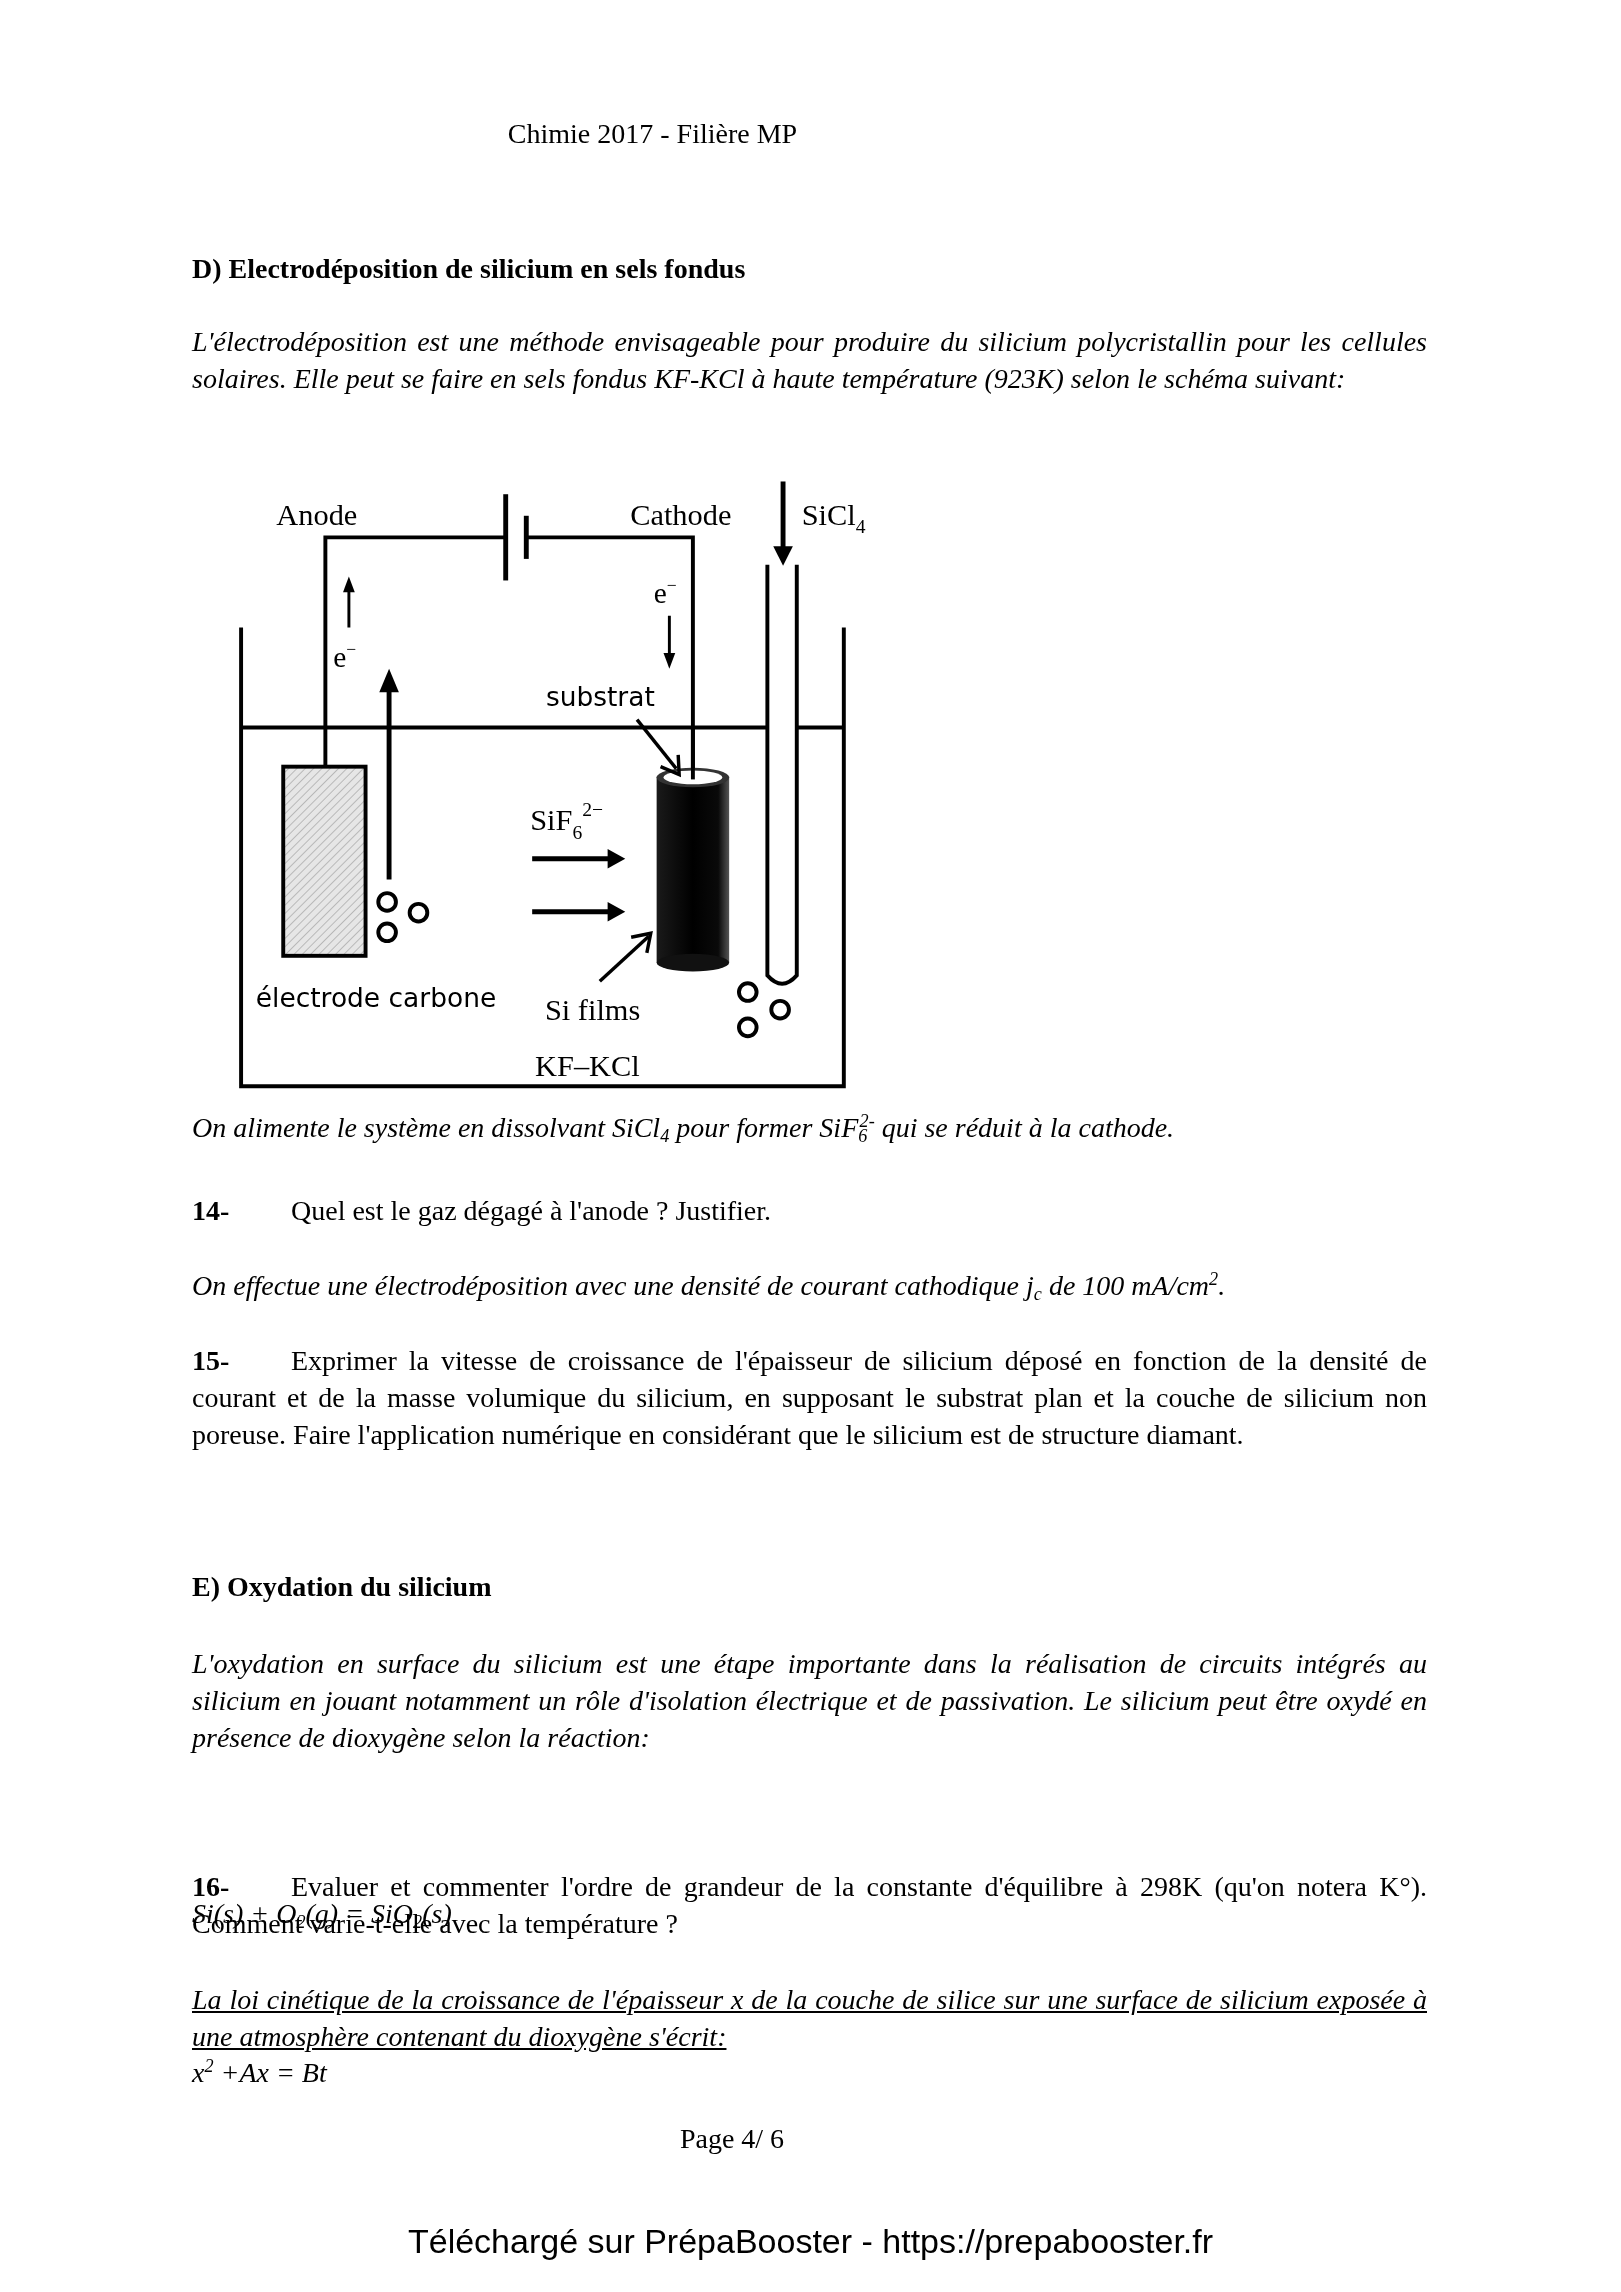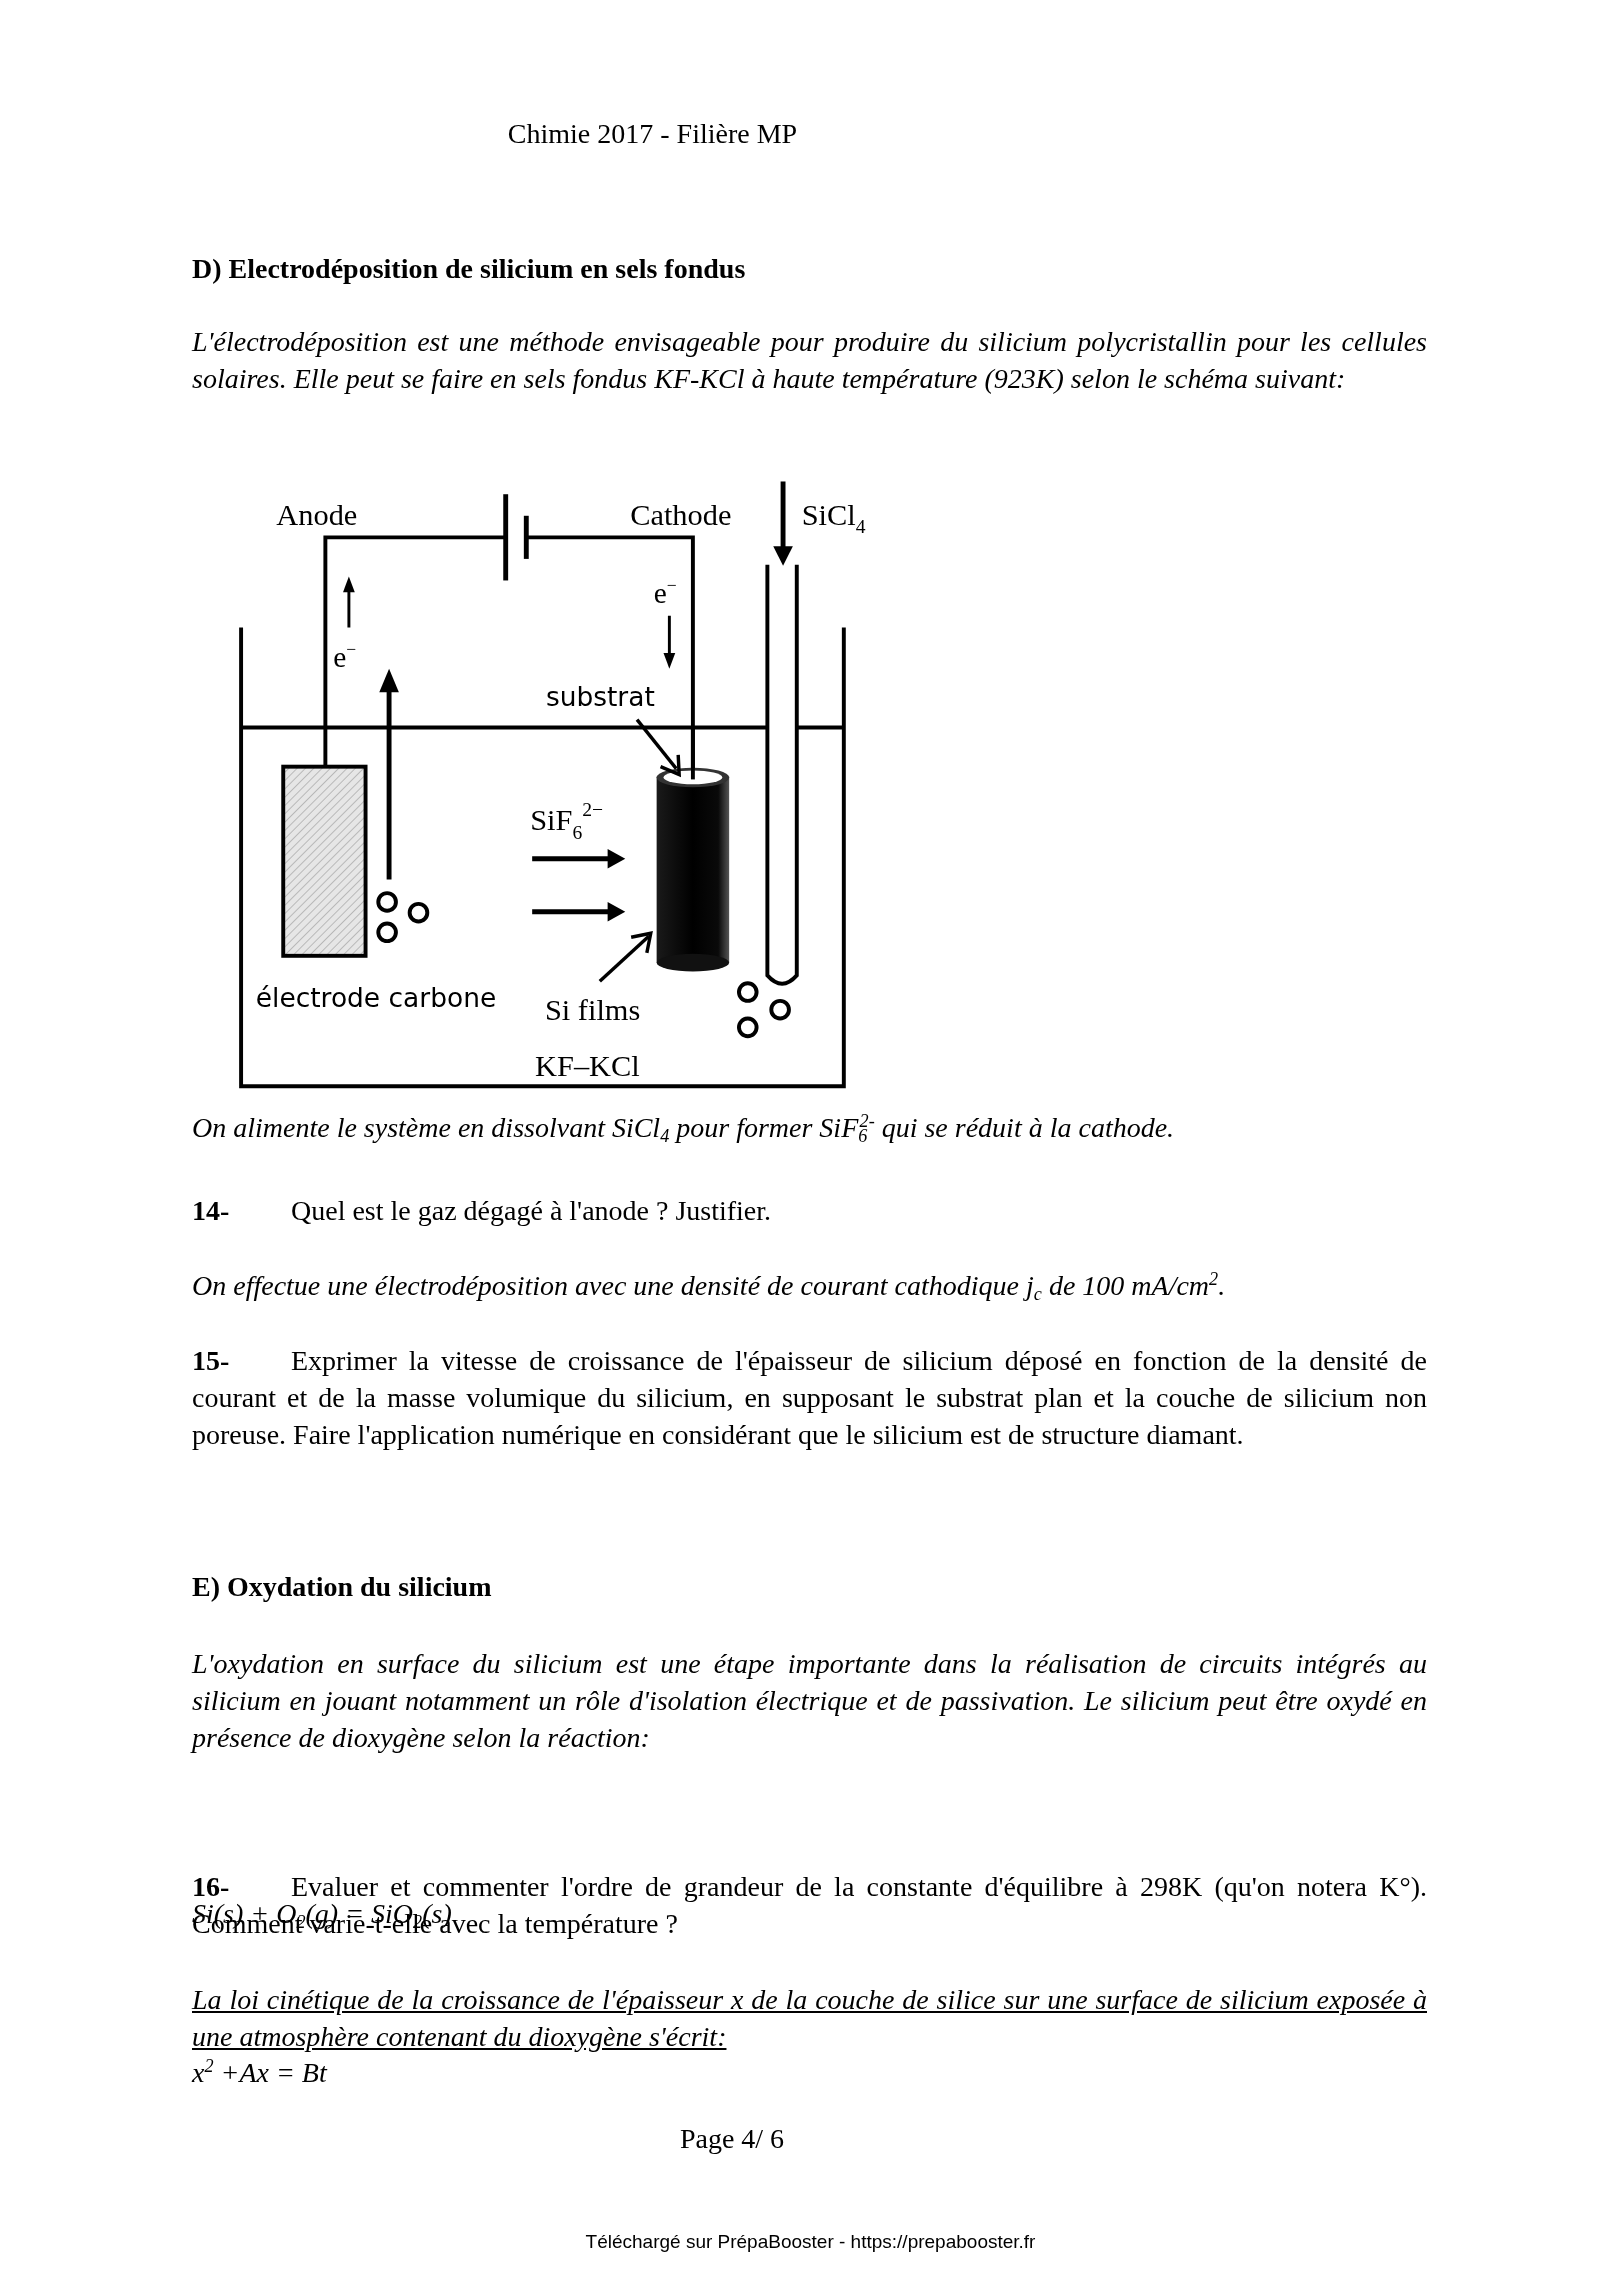--- a/index.html
+++ b/index.html
@@ -6,21 +6,21 @@
   body { width: 1621px; height: 2293px; position: relative; overflow: hidden;
          font-family: "Liberation Serif", "DejaVu Serif", serif; color: #000; }
   .abs { position: absolute; }
   .hdr { left: 0; width: 1305px; text-align: center; top: 116px; font-size: 28px; line-height: 35px; }
   .col { position: absolute; left: 192px; width: 1235px; font-size: 28px; line-height: 37px; }
   .just { text-align: justify; text-align-last: left; }
   .it { font-style: italic; }
   .bold { font-weight: bold; }
   .qnum { font-weight: bold; display: inline-block; width: 99px; }
   .pagenum { left: 0; width: 1464px; text-align: center; top: 2121px; font-size: 28px; line-height: 35px; }
-  .footer { left: 0; width: 1621px; text-align: center; top: 2226px; font-size: 19px; line-height: 31px;
+  .footer { left: 0; width: 1621px; text-align: center; top: 2226px; font-size: 34px; line-height: 31px;
             font-family: "Liberation Sans", "DejaVu Sans", sans-serif; }
   sub { font-size: 0.65em; vertical-align: -0.25em; line-height: 0; }
   sup { font-size: 0.65em; vertical-align: 0.55em; line-height: 0; }
   .fig { position: absolute; left: 0; top: 0; }
   .fig text.serif { font-family: "Liberation Serif", "DejaVu Serif", serif; }
   .fig text.sans { font-family: "DejaVu Sans", "Liberation Sans", sans-serif; }
 </style>
 </head>
 <body>
 

